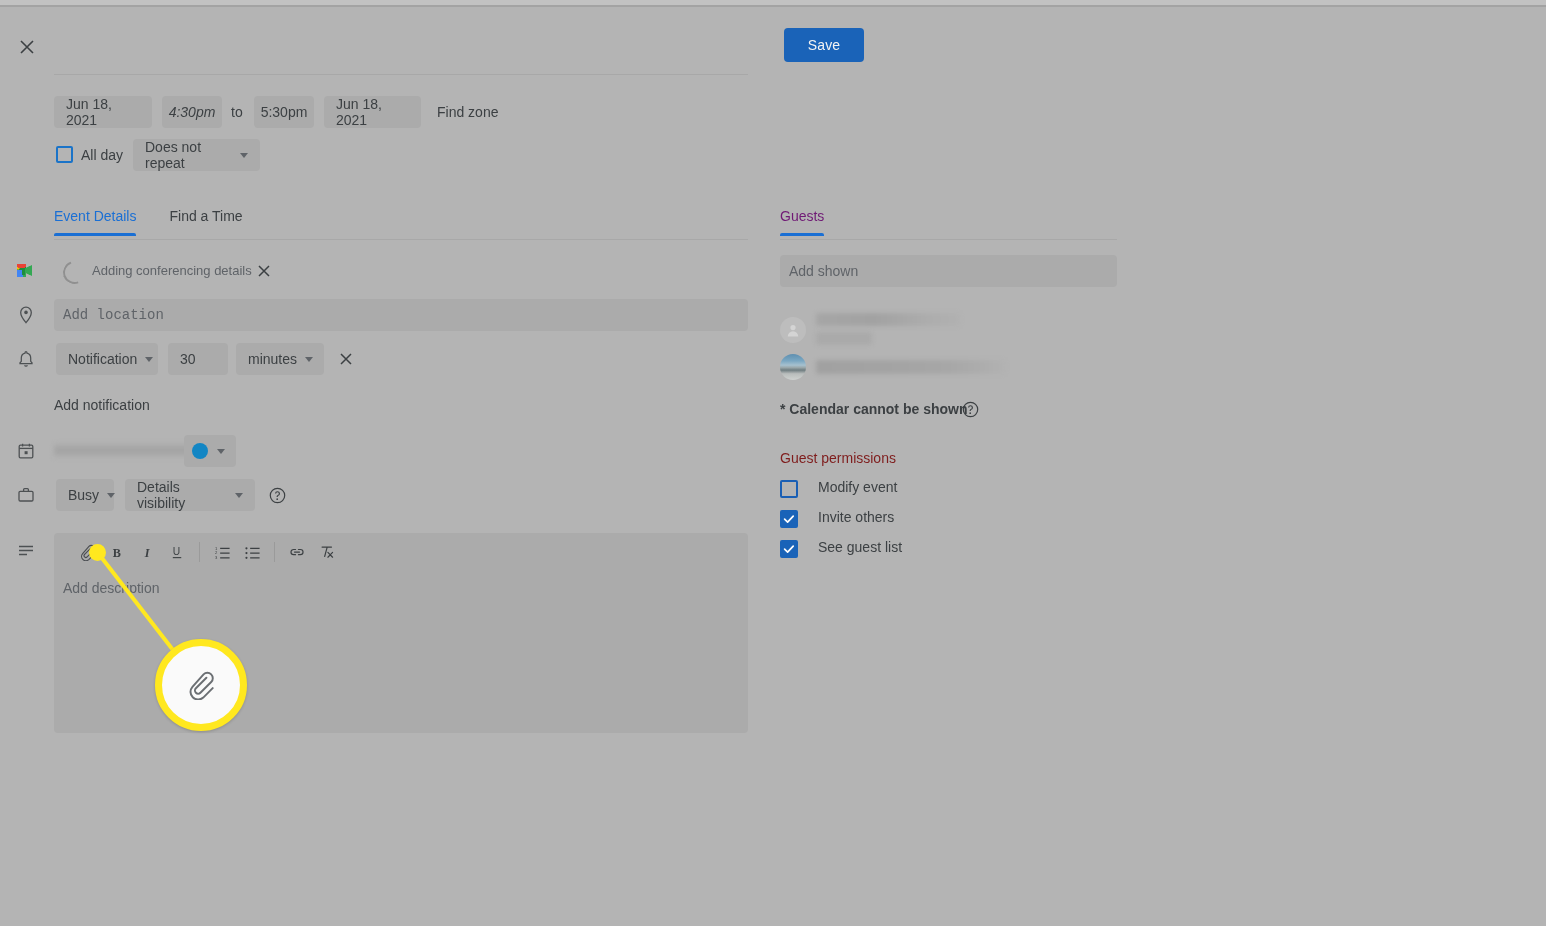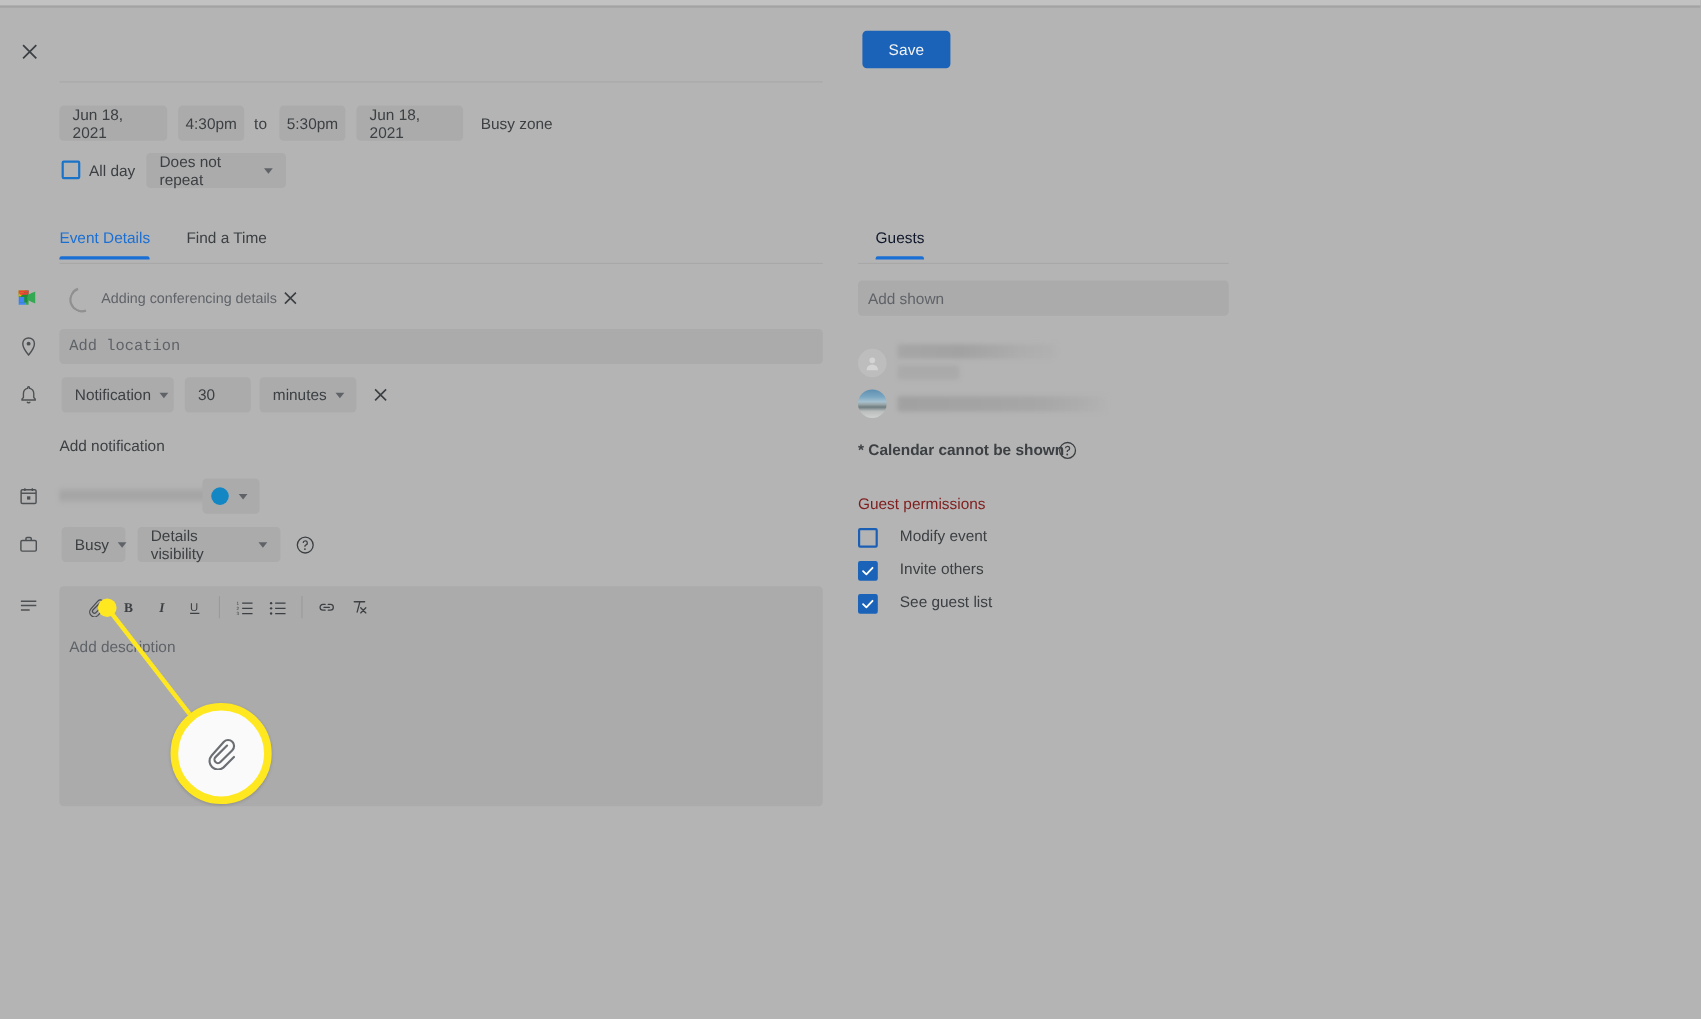--- a/index.html
+++ b/index.html
@@ -68,21 +68,21 @@
     background: #ababab;
     border-radius: 4px;
     display: flex; align-items: center; justify-content: center;
     font-size: 14px; color: #3c4043;
     cursor: pointer;
     height: 32px;
     padding: 0 12px;
     box-sizing: border-box;
   }
   .chip.start-date { left: 54px; top: 96px; width: 98px; }
-  .chip.start-time { left: 162px; top: 96px; width: 60px; }
+  .chip.start-time { left: 162px; top: 96px; width: 60px; font-style: italic; }
   .to-label {
     position: absolute; left: 231px; top: 104px;
     font-size: 14px; color: #3c4043;
   }
   .chip.end-time { left: 254px; top: 96px; width: 60px; }
   .chip.end-date { left: 324px; top: 96px; width: 97px; }
   .timezone-label {
     position: absolute; left: 437px; top: 104px;
     font-size: 14px; color: #3c4043; cursor: pointer;
   }
@@ -252,22 +252,22 @@
     width: 1px; height: 20px; background: #9a9a9a;
     margin: 0 7px;
   }
   .desc-placeholder {
     position: absolute; left: 9px; top: 47px;
     font-size: 14px; color: #5f6368;
   }
 
   
   .guests-tab {
-    position: absolute; left: 796px; top: 208px;
-    font-size: 14px; color: #0f172a;
+    position: absolute; left: 780px; top: 208px;
+    font-size: 14px; color: #701a75;
     padding-bottom: 12px;
     cursor: pointer;
   }
   .guests-tab::after {
     content: ""; position: absolute;
     left: 0; right: 0; bottom: 0; height: 3px;
     background: #1a6fd4; border-radius: 2px 2px 0 0;
   }
   .guests-rule {
     position: absolute; left: 780px; top: 239px; width: 337px; height: 1px;
@@ -373,21 +373,21 @@
 
   <div class="title-underline"></div>
 
   <button class="save-btn">Save</button>
 
   <div class="chip start-date">Jun 18, 2021</div>
   <div class="chip start-time">4:30pm</div>
   <div class="to-label">to</div>
   <div class="chip end-time">5:30pm</div>
   <div class="chip end-date">Jun 18, 2021</div>
-  <div class="timezone-label">Busy zone</div>
+  <div class="timezone-label">Find zone</div>
 
   <div class="allday-box"></div>
   <div class="allday-label">All day</div>
   <div class="chip repeat">
     <span>Does not repeat</span>
     <span class="caret"></span>
   </div>
 
   <div class="tabs">
     <div class="tab active">Event Details</div>

